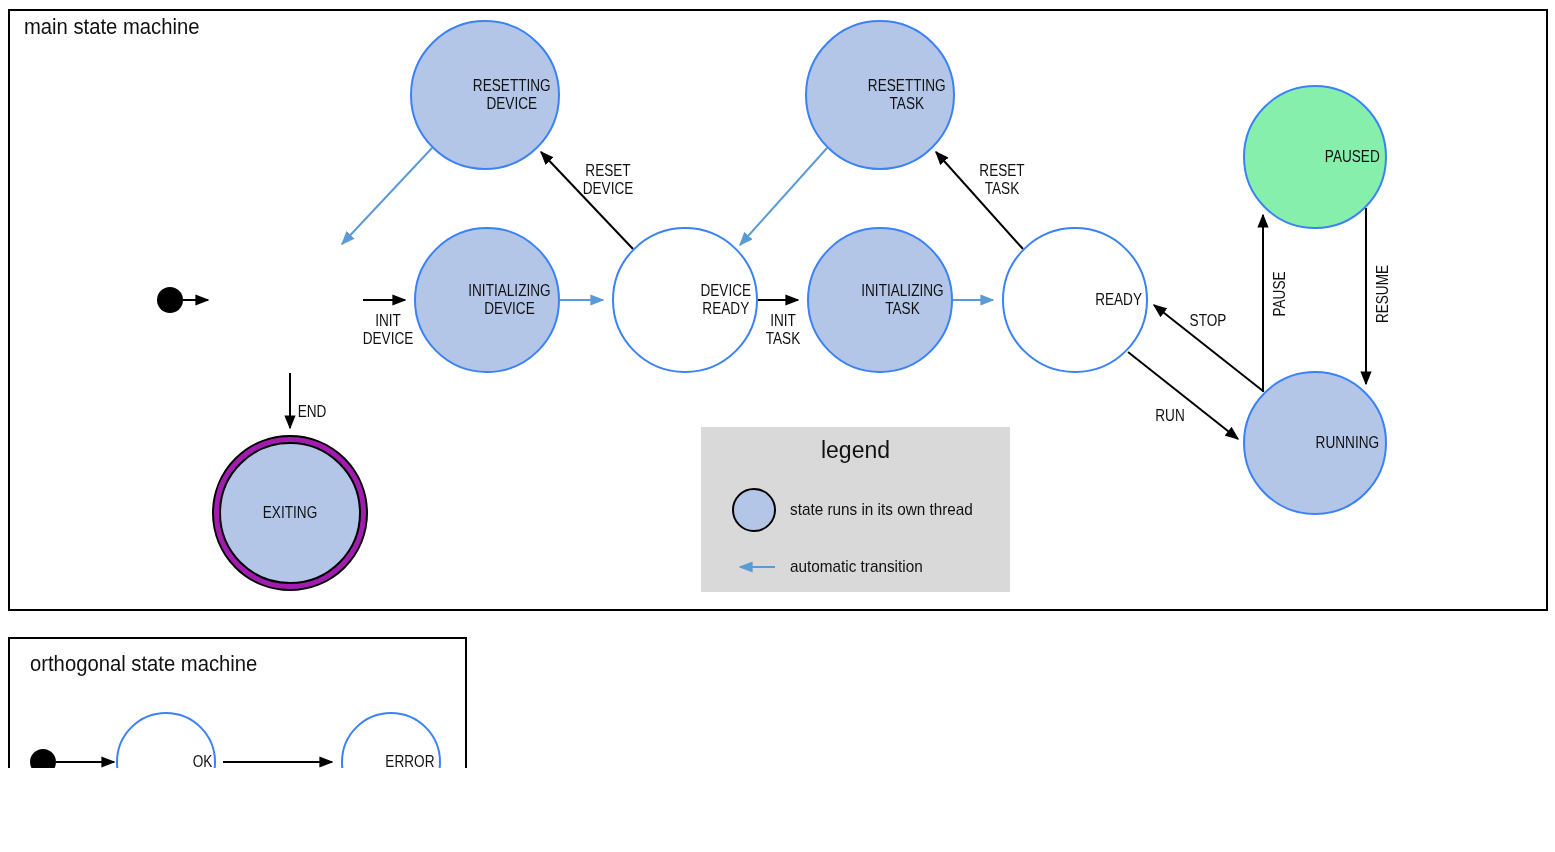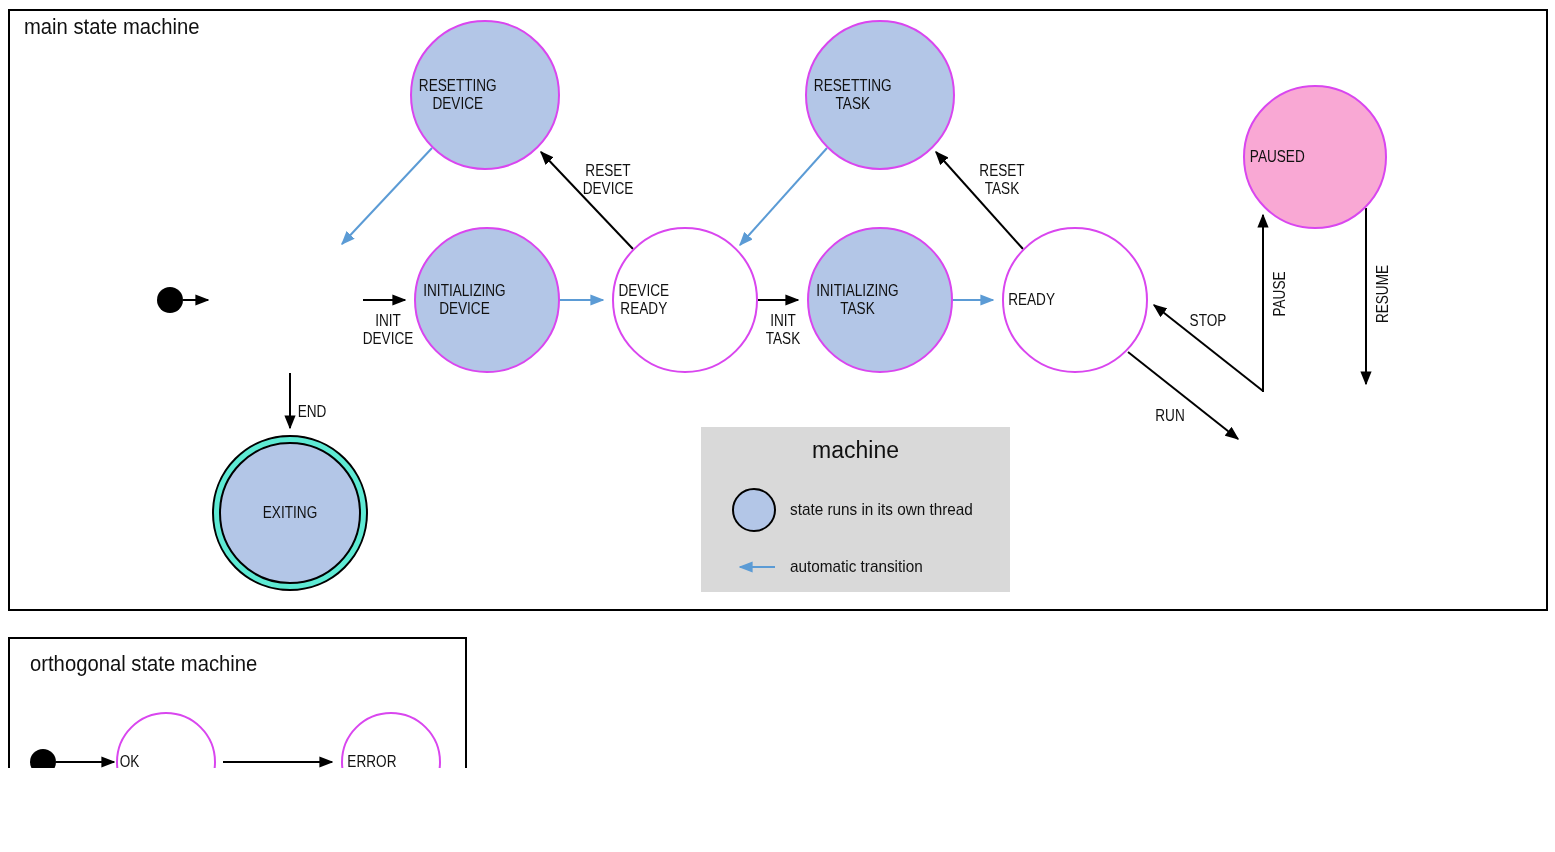--- a/index.html
+++ b/index.html
@@ -12,32 +12,32 @@
   }
   .frame {
     position:absolute; border:2px solid #000; box-sizing:border-box; background:transparent;
   }
   .diagram-title {
     position:absolute; font-size:22px; color:#111; white-space:nowrap;
     transform:scaleX(0.92); transform-origin:left top; letter-spacing:0px;
   }
   svg.wires { position:absolute; left:0; top:0; pointer-events:none; }
   .state {
-    position:absolute; box-sizing:border-box; border:2px solid #d946ef; border-radius:50%;
-    display:flex; align-items:center; justify-content:flex-start; text-align:center;
+    position:absolute; box-sizing:border-box; border:2px solid #3b82f6; border-radius:50%;
+    display:flex; align-items:center; justify-content:flex-end; text-align:center;
     background:#fff;
   }
   .state.thread { background:#b3c6e7; }
   .state-label {
     display:inline-block; white-space:pre-line; font-size:16px; line-height:18px;
     transform:scaleX(0.85); color:#111;
   }
   .final-ring {
     position:absolute; box-sizing:border-box; border:2px solid #000; border-radius:50%;
-    display:flex; align-items:center; justify-content:center; background:#5eead4;
+    display:flex; align-items:center; justify-content:center; background:#a21caf;
   }
   .final-inner {
     box-sizing:border-box; border:2px solid #000; border-radius:50%;
     display:flex; align-items:center; justify-content:center; text-align:center;
     background:#b3c6e7; width:142px; height:142px;
   }
   .tlabel {
     position:absolute; white-space:pre-line; text-align:center;
     font-size:16px; line-height:18px; color:#111;
     transform:translate(-50%,-50%) scaleX(0.85);
@@ -62,21 +62,21 @@
 
 <div id="canvas">
 
   <div class="frame" style="left:8px; top:9px; width:1540px; height:602px;"></div>
   <div class="frame" style="left:8px; top:637px; width:459px; height:208px;"></div>
 
   <div class="diagram-title" style="left:24px; top:14px;">main state machine</div>
   <div class="diagram-title" style="left:30px; top:651px;">orthogonal state machine</div>
 
   <div class="legend-box" style="left: 701px; top: 427px; width: 309px; height: 165px; background-color: rgb(217, 217, 217);">
-    <div class="legend-title">machine</div>
+    <div class="legend-title">legend</div>
     <div class="legend-swatch" style="background-color: rgb(179, 198, 231);"></div>
     <div class="legend-text" style="top:83px;">state runs in its own thread</div>
     <div class="legend-text" style="top:140px;">automatic transition</div>
   </div>
 
   <svg class="wires" width="1555" height="852" viewBox="0 0 1555 852">
     <defs>
       <marker id="ah-black" viewBox="0 0 10 8" refX="9" refY="4" markerWidth="7" markerHeight="5.6" orient="auto-start-reverse">
         <path d="M0,0 L10,4 L0,8 z" fill="#000"></path>
       </marker>
@@ -126,22 +126,25 @@
     <span class="state-label">RESETTING
 TASK</span>
   </div>
   <div class="state thread" style="left: 807px; top: 227px; width: 146px; height: 146px; background-color: rgb(179, 198, 231);">
     <span class="state-label">INITIALIZING
 TASK</span>
   </div>
   <div class="state" style="left:1002px; top:227px; width:146px; height:146px;">
     <span class="state-label">READY</span>
   </div>
-  <div class="state thread" style="left: 1243px; top: 85px; width: 144px; height: 144px; background-color: #f9a8d4;">
+  <div class="state thread" style="left: 1243px; top: 85px; width: 144px; height: 144px; background-color: #86efac;">
     <span class="state-label">PAUSED</span>
+  </div>
+  <div class="state thread" style="left: 1243px; top: 371px; width: 144px; height: 144px; background-color: rgb(179, 198, 231);">
+    <span class="state-label">RUNNING</span>
   </div>
 
   <div class="final-ring" style="left:212px; top:435px; width:156px; height:156px;">
     <div class="final-inner" style="background-color: rgb(179, 198, 231);">
       <span class="state-label">EXITING</span>
     </div>
   </div>
 
   <div class="tlabel" style="left:388px; top:330px;">INIT
 DEVICE</div>

